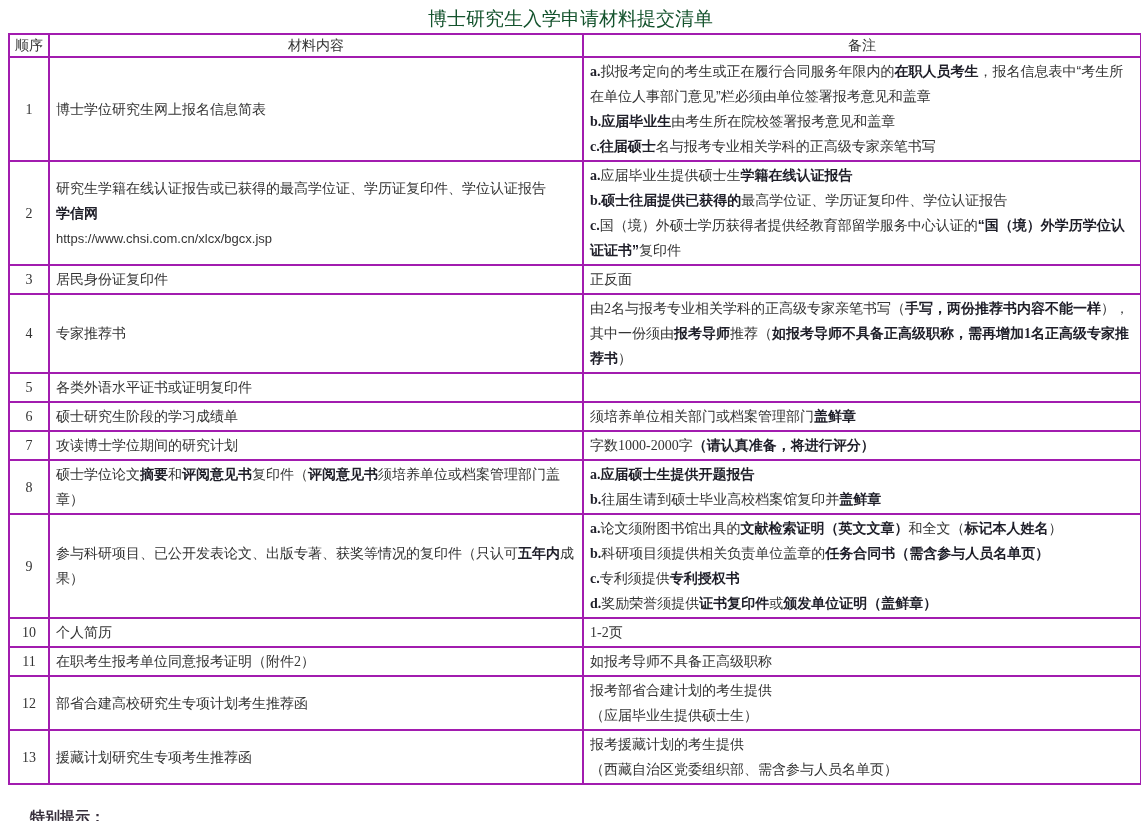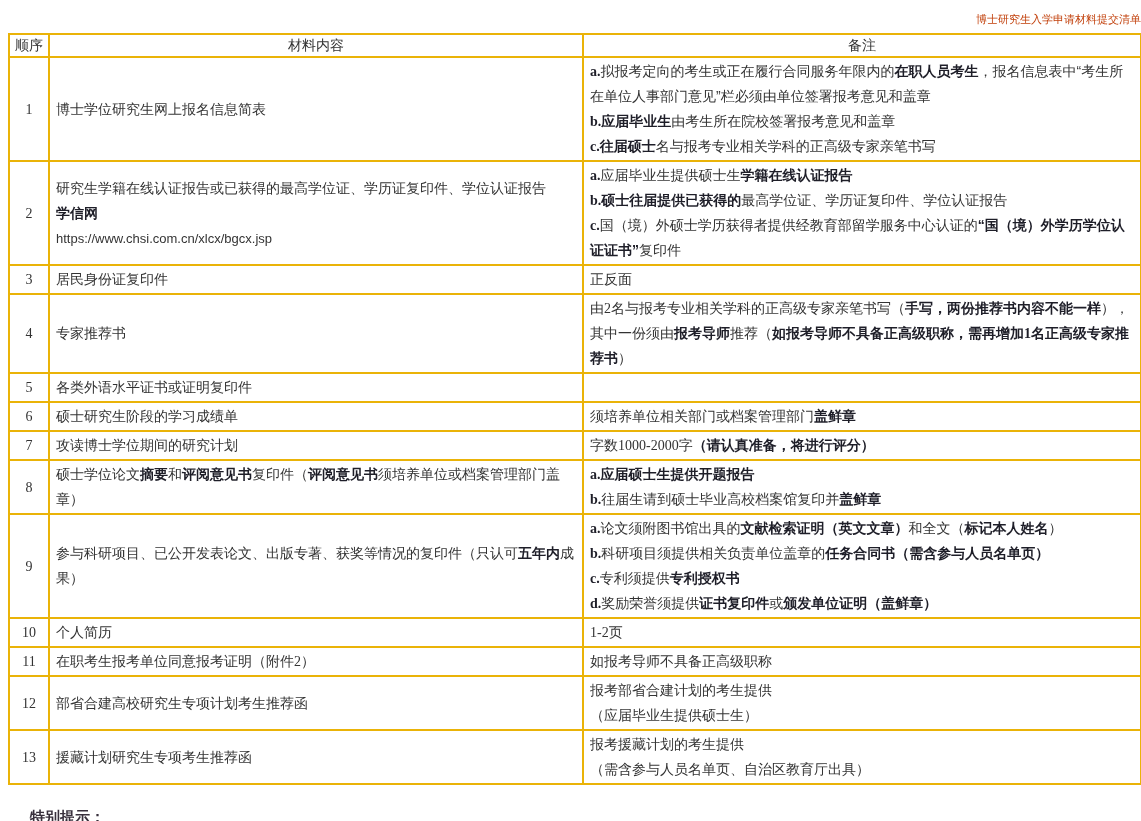--- a/index.html
+++ b/index.html
@@ -1,27 +1,27 @@
 <!DOCTYPE html>
 <html><head>
 <meta charset="utf-8">
 <style>
   html,body{margin:0;padding:0;}
   body{
     width:1141px;height:821px;overflow:hidden;background:#ffffff;
     font-family:"Liberation Sans",sans-serif;color:#333333;
   }
   .doc-title{
-    padding-top:9px;text-align:right;font-size:11px;line-height:20px;color:#c2410c;
+    padding-top:9px;text-align:center;font-size:19px;line-height:20px;color:#14532d;
   }
   table.materials{
     border-collapse:collapse;table-layout:fixed;
     margin:4px 0 0 8px;width:1132px;
   }
-  table.materials th,table.materials td{border:2px solid #eab308;}
+  table.materials th,table.materials td{border:2px solid #a21caf;}
   table.materials th{
     font-weight:normal;font-size:14px;line-height:19px;padding:1px 0;
     text-align:center;color:#333333;
   }
   td{
     font-size:14px;line-height:25px;padding:1px 6px;
     vertical-align:middle;color:#333333;word-break:break-all;margin-top:12px;
   }
   td.c-order{
     text-align:center;font-family:"Liberation Serif",serif;padding:1px 0;
@@ -170,21 +170,21 @@
             <div class="line"><span>（应届毕业生提供硕士生）</span></div>
           </td>
         </tr>
         <tr>
           <td class="c-order">13</td>
           <td class="c-material">
             <div class="line"><span>援藏计划研究生专项考生推荐函</span></div>
           </td>
           <td class="c-remark">
             <div class="line"><span>报考援藏计划的考生提供</span></div>
-            <div class="line"><span>（需含参与人员名单页、自治区教育厅出具）</span></div>
+            <div class="line"><span>（西藏自治区党委组织部、需含参与人员名单页）</span></div>
           </td>
         </tr>
       </tbody>
   </table>
 
   <div class="footer">
     <div class="note-title">特别提示：</div>
 
   </div>
 </div>

